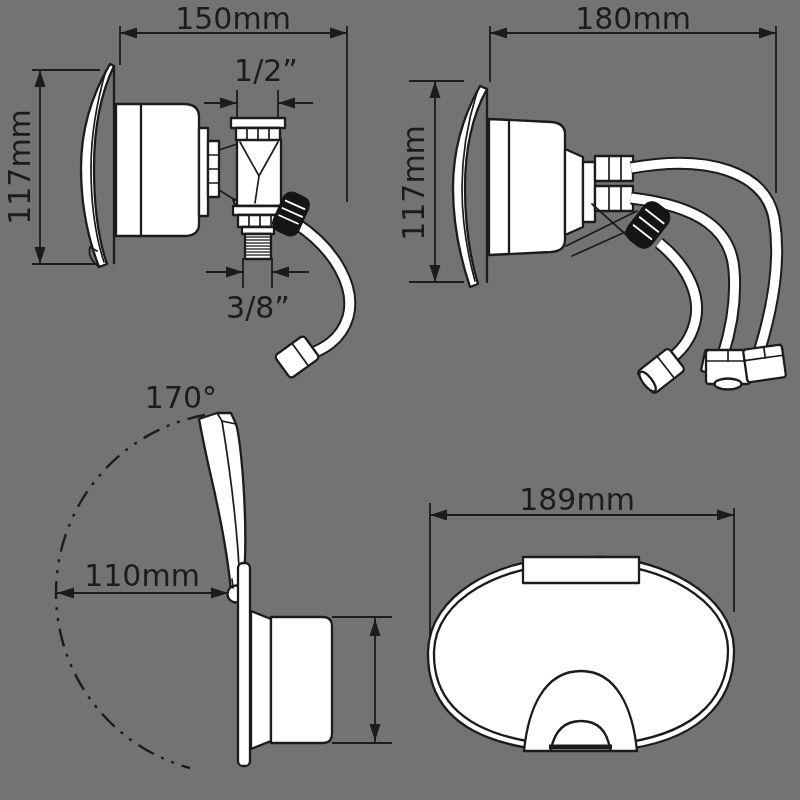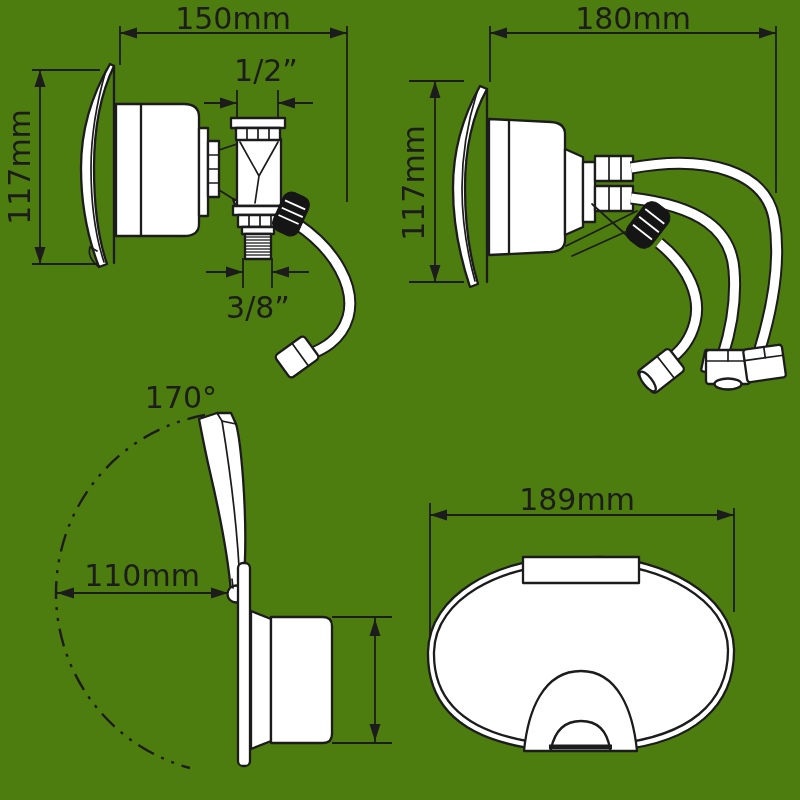--- a/index.html
+++ b/index.html
@@ -1,16 +1,16 @@
 <!DOCTYPE html>
 <html><head>
 <meta charset="utf-8">
 <style>
   html,body{margin:0;padding:0;background:#fff;}
-  .stage{position:relative;width:800px;height:800px;background:#4d7c0f;overflow:hidden;}
+  .stage{position:relative;width:800px;height:800px;background:#737373;overflow:hidden;}
   svg{display:block;}
   .ln{stroke:#1c1c1c;stroke-width:2.3;fill:none;stroke-linecap:round;stroke-linejoin:round;}
   .lnf{stroke:#1c1c1c;stroke-width:2.3;fill:#fff;stroke-linejoin:round;}
   .thin{stroke:#1c1c1c;stroke-width:1.7;fill:none;stroke-linecap:round;}
   .dim{stroke:#1c1c1c;stroke-width:1.8;fill:none;}
   .arr{fill:#1c1c1c;stroke:none;}
   .dimtxt{font-family:"DejaVu Sans","Liberation Sans",sans-serif;font-size:30px;fill:#1c1c1c;text-anchor:middle;}
   .hoseB{stroke:#1c1c1c;stroke-width:13;fill:none;stroke-linecap:butt;}
   .hoseW{stroke:#fff;stroke-width:9;fill:none;stroke-linecap:butt;}
   .blk{fill:#151515;stroke:#151515;}

